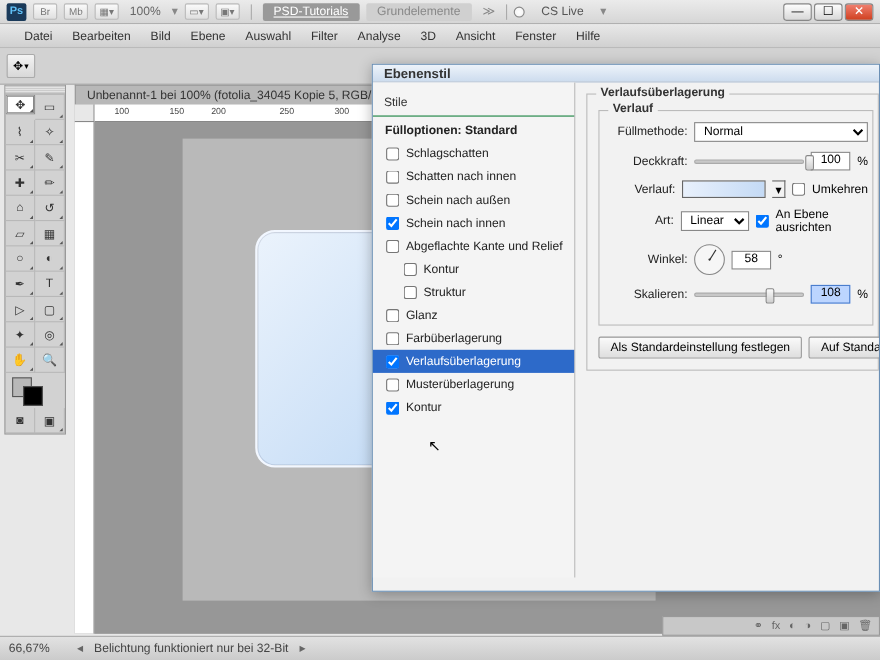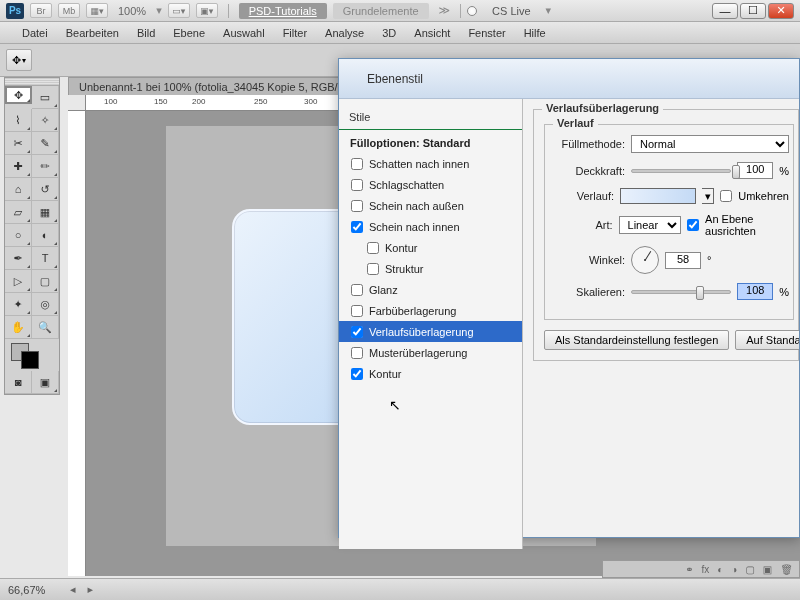--- a/index.html
+++ b/index.html
@@ -54,21 +54,21 @@
 .status-bar { position: absolute; left: 0; right: 0; bottom: 0; height: 22px; background: linear-gradient(#e2e2e2,#cbcbcb); border-top: 1px solid #aaa; display: flex; align-items: center; padding: 0 6px; gap: 8px; color: #444; font-size: 10px; }
 .status-zoom { width: 54px; padding: 1px 2px; }
 .status-arrow { color: #666; padding: 0 2px; }
 
 
 .panel-strip { position: absolute; right: 0; bottom: 22px; width: 198px; height: 18px; background: #c8c8c8; border: 1px solid #999; display: flex; align-items: center; justify-content: flex-end; gap: 8px; padding: 0 6px; color: #666; }
 .panel-strip span { font-size: 10px; }
 
 
 .dialog { position: absolute; left: 338px; top: 58px; width: 462px; height: 480px; background: #f2f2f2; border: 1px solid #6a8fb5; box-shadow: 0 2px 12px rgba(0,0,0,.3); }
-.dlg-title { height: 40px; background: linear-gradient(#edf3fa,#cddcee); border-bottom: 1px solid #b0c0d4; display: flex; align-items: center; padding: 0 28px; color: #333; font-size: 12px; }
+.dlg-title { height: 16px; background: linear-gradient(#edf3fa,#cddcee); border-bottom: 1px solid #b0c0d4; display: flex; align-items: center; padding: 0 10px; color: #333; font-size: 12px; font-weight: bold; }
 .dlg-body { display: flex; height: calc(100% - 28px); }
 .dlg-left { width: 184px; border-right: 1px solid #bbb; padding: 8px 0; background: #f4f4f4; }
 .dlg-left-hdr { padding: 4px 10px 6px; color: #333; border-bottom: 1px solid #15803d; margin-bottom: 2px; }
 .style-row { display: flex; align-items: center; height: 21px; padding: 0 10px 0 12px; gap: 6px; color: #222; }
 .style-row.sub { padding-left: 28px; }
 .style-row.selected { background: #2d6ac9; color: #fff; }
 .style-row input[type=checkbox] { width: 12px; height: 12px; }
 .style-row.nocb { padding-left: 11px; font-weight: bold; }
 .dlg-right { flex: 1; padding: 10px 0 10px 10px; overflow: hidden; }
 .fieldset { border: 1px solid #bbb; padding: 10px 4px 10px 10px; position: relative; }
@@ -219,45 +219,50 @@
   <span>◐</span>
   <span>◑</span>
   <span>▢</span>
   <span>▣</span>
   <span>🗑</span>
 </div>
 
 <div class="status-bar">
   <span class="status-zoom">66,67%</span>
   <span class="status-arrow">◂</span>
+  <span>Belichtung funktioniert nur bei 32-Bit</span>
   <span class="status-arrow">▸</span>
 </div>
 
 <div class="dialog">
   <div class="dlg-title">Ebenenstil</div>
   <div class="dlg-body">
     <div class="dlg-left">
       <div class="dlg-left-hdr">Stile</div>
       <div class="style-row nocb">Fülloptionen: Standard</div>
       <div id="style-rows">
           <div class="style-row">
             <input type="checkbox" style="">
+            <span>Schlagschatten</span>
+          </div>
+          <div class="style-row">
+            <input type="checkbox" style="">
             <span>Schatten nach innen</span>
-          </div>
-          <div class="style-row">
-            <input type="checkbox" style="">
-            <span>Schlagschatten</span>
           </div>
           <div class="style-row">
             <input type="checkbox" style="">
             <span>Schein nach außen</span>
           </div>
           <div class="style-row">
             <input type="checkbox" checked="" style="">
             <span>Schein nach innen</span>
+          </div>
+          <div class="style-row">
+            <input type="checkbox" style="">
+            <span>Abgeflachte Kante und Relief</span>
           </div>
           <div class="style-row sub">
             <input type="checkbox" style="">
             <span>Kontur</span>
           </div>
           <div class="style-row sub">
             <input type="checkbox" style="">
             <span>Struktur</span>
           </div>
           <div class="style-row">

